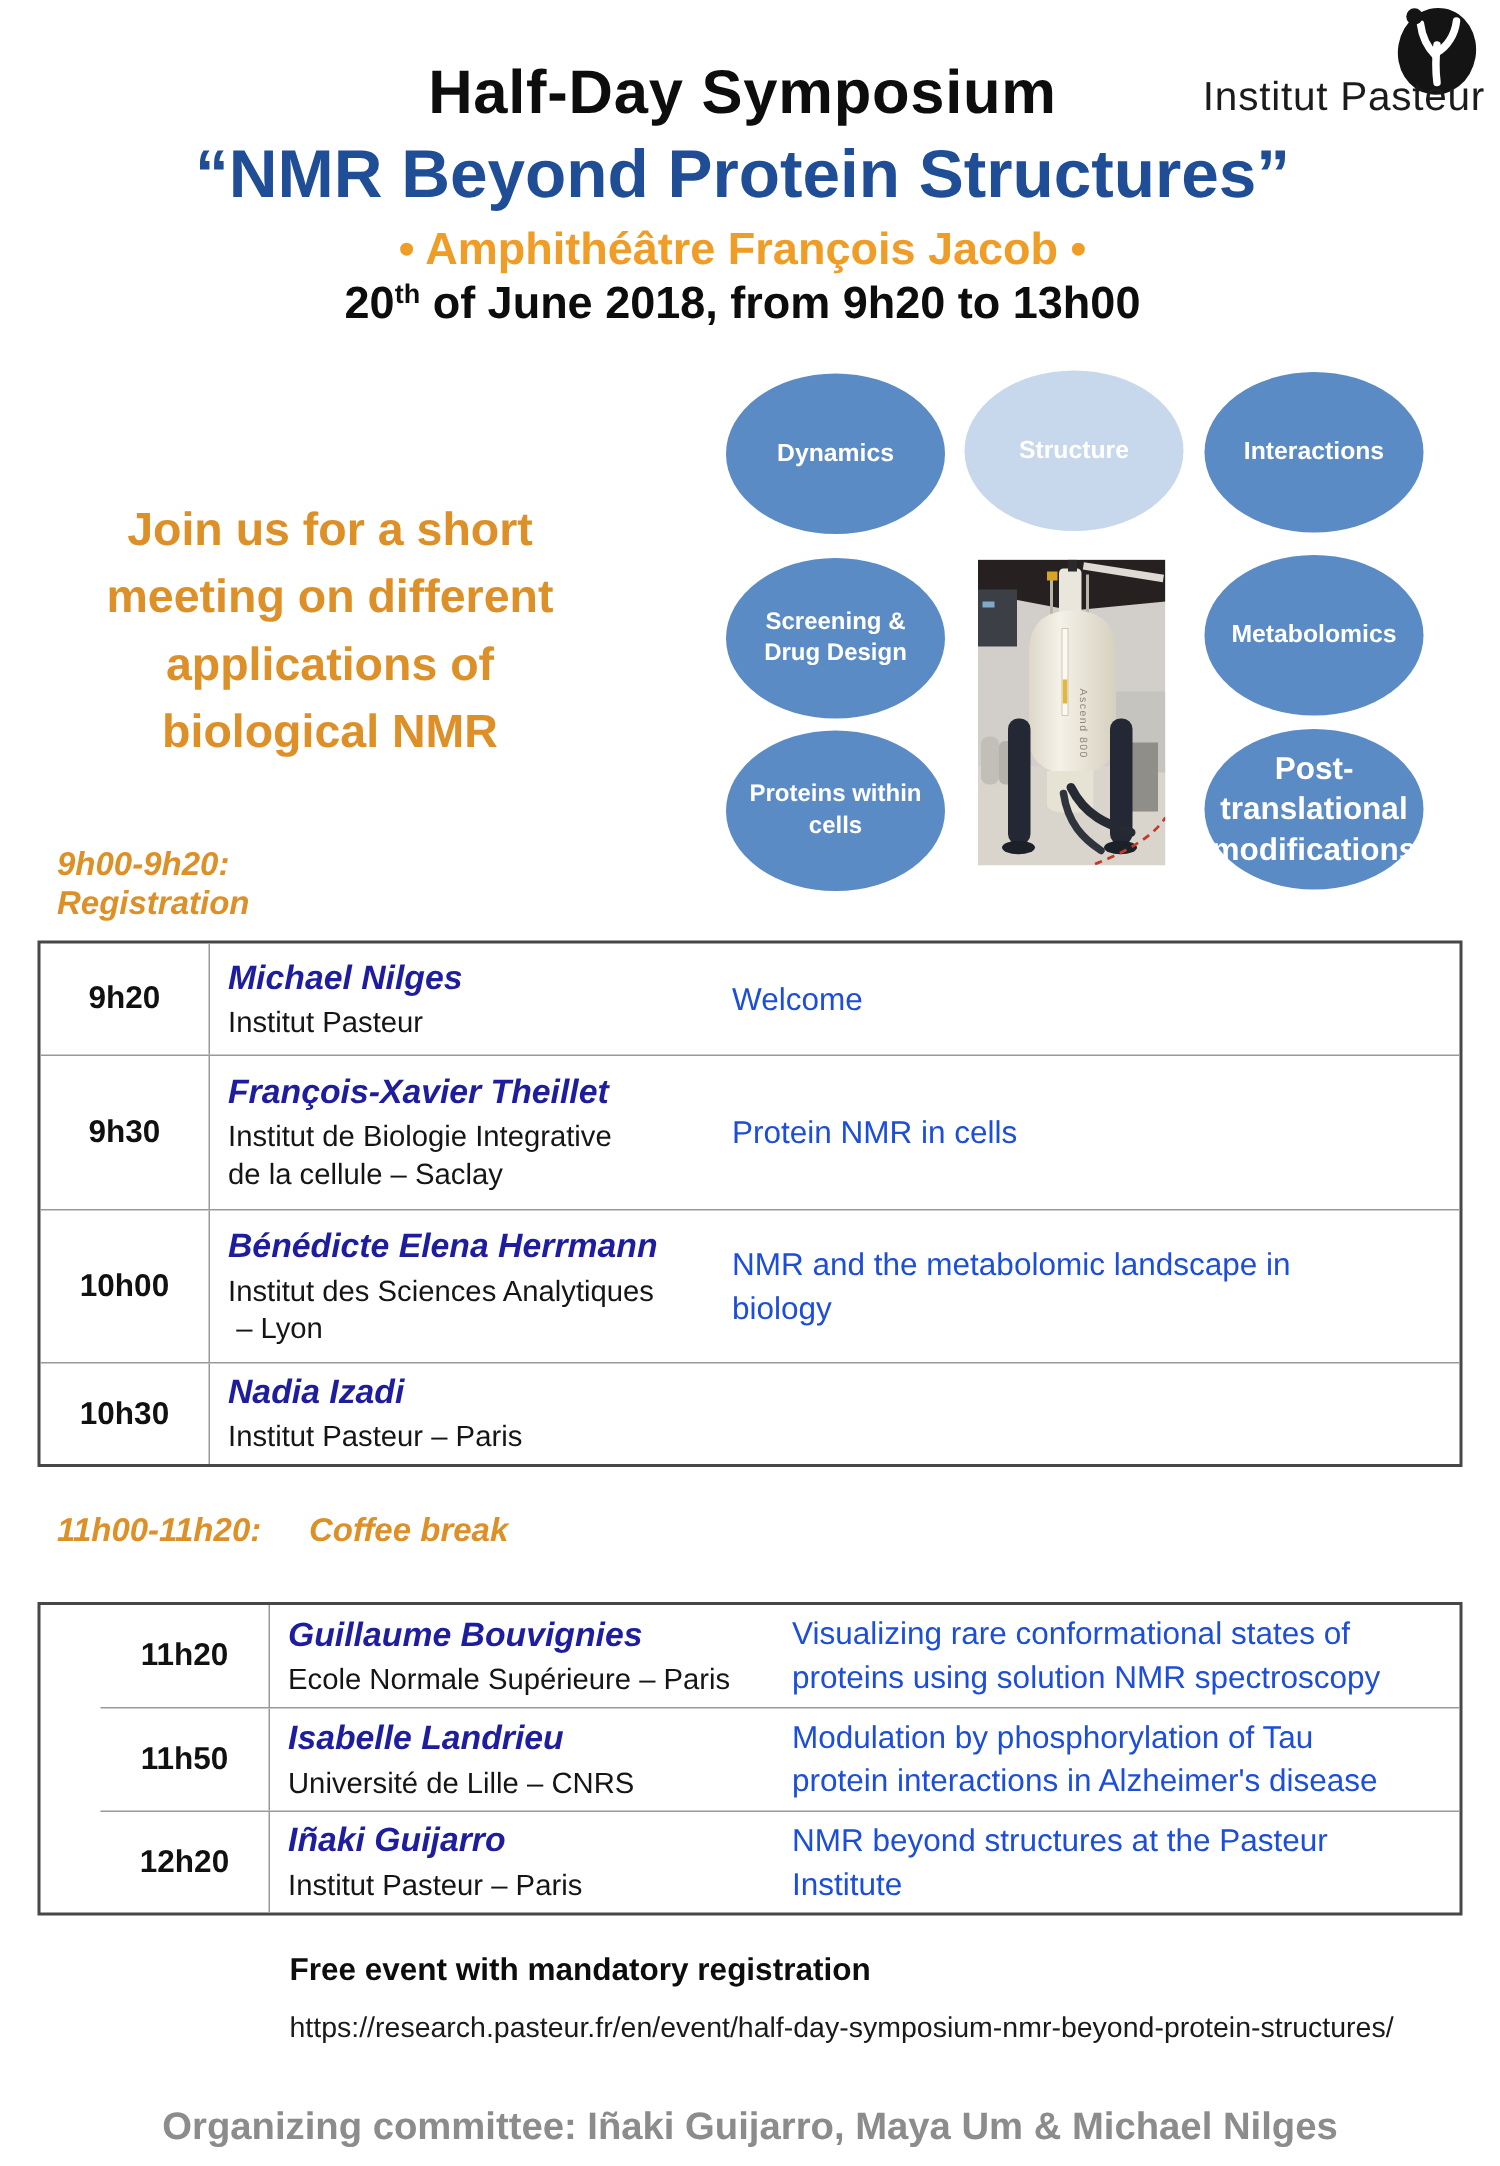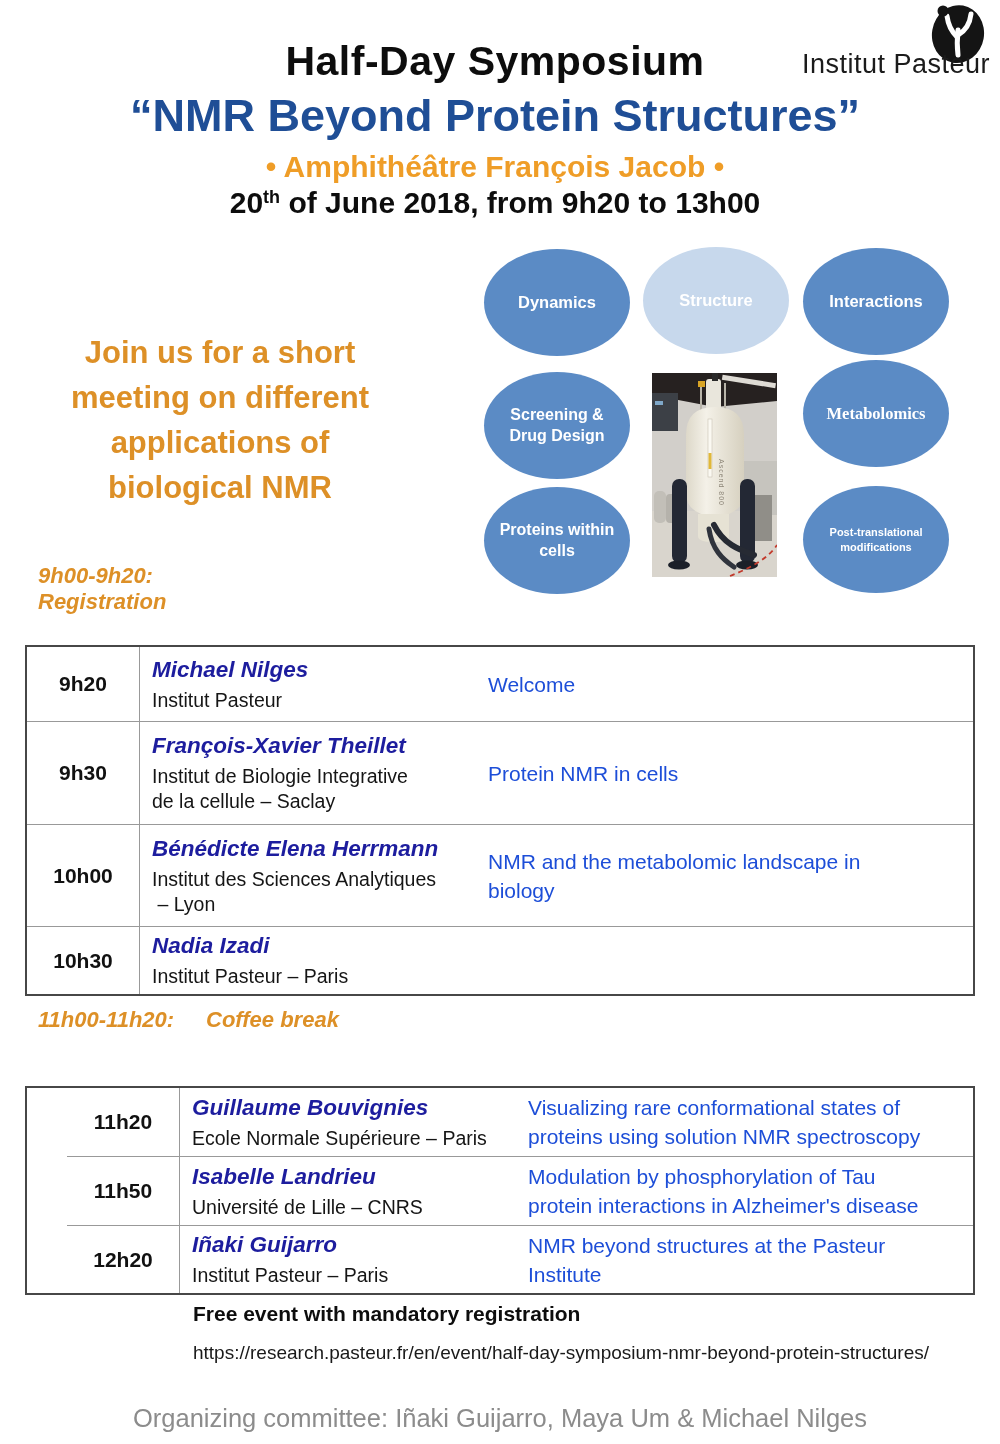--- a/index.html
+++ b/index.html
@@ -39,53 +39,53 @@
   .session-line .sl-time{width:168px;flex:0 0 auto;}
   .reg{top:563px;flex-direction:column;}
   .coffee{top:1007px;}
   
   .bubble{position:absolute;width:146px;height:107px;border-radius:50%;
     background:var(--bubble-blue);color:#fff;font-weight:bold;font-size:16.5px;
     display:flex;align-items:center;justify-content:center;text-align:center;
     white-space:pre-line;line-height:1.3;}
   .bubble.light{background:var(--bubble-light-blue);}
   .bubble.two{font-size:16px;}
-  .bubble.small{font-size:11px;}
+  .bubble.small{font-size:21px;}
   .b-dyn{left:484px;top:249px;}
   .b-str{left:643px;top:247px;}
   .b-int{left:803px;top:248px;}
   .b-scr{left:484px;top:372px;}
-  .b-met{left:803px;top:360px;font-family:Liberation Serif, serif;}
+  .b-met{left:803px;top:370px;}
   .b-pro{left:484px;top:487px;}
   .b-ptm{left:803px;top:486px;}
   
   .photo{position:absolute;left:652px;top:373px;width:125px;height:204px;overflow:hidden;}
   .machine-label{position:absolute;left:66px;top:86px;writing-mode:vertical-rl;
     font-size:7px;color:#8d8678;letter-spacing:1px;}
   
   .sched{position:absolute;left:25px;width:950px;border:2px solid #474747;
-    box-sizing:border-box;background:#fff;margin-top:18px;}
+    box-sizing:border-box;background:#fff;}
   .t1{top:627px;}
   .t2{top:1068px;padding-left:40px;}
   .srow{display:flex;box-sizing:border-box;}
   .srow + .srow{border-top:1px solid #999;}
   .c-time{flex:0 0 112px;border-right:1px solid #999;display:flex;
     align-items:center;justify-content:center;font-size:21px;font-weight:bold;}
   .c-spk{flex:0 0 335px;display:flex;flex-direction:column;justify-content:center;
     padding-left:12px;box-sizing:border-box;}
   .spk-name{font-size:22.5px;font-weight:bold;color:var(--name-blue);line-height:27px;font-style:italic;}
   .spk-aff{font-size:19.5px;color:#151515;line-height:25px;margin-top:5px;white-space:pre-line;}
   .c-talk{flex:1 1 auto;display:flex;align-items:center;font-size:21px;
     line-height:29px;color:#1d4ed8;padding-left:13px;padding-right:8px;
     box-sizing:border-box;white-space:pre-line;}
   
   .free-event{position:absolute;left:193px;top:1302px;font-size:21px;font-weight:bold;color:#0d0d0d;}
   .reg-url{position:absolute;left:193px;top:1342px;font-size:19px;color:#1a1a1a;}
   .committee{position:absolute;left:0;top:1404px;width:1000px;text-align:center;
-    font-size:25.5px;font-weight:normal;color:var(--committee-gray);}
+    font-size:25.5px;font-weight:bold;color:var(--committee-gray);}
 </style>
 </head>
 <body>
 
 <div class="page">
 
   <div class="h-title">Half-Day Symposium</div>
   <div class="h-sub">“NMR Beyond Protein Structures”</div>
   <div class="h-venue">• Amphithéâtre François Jacob •</div>
   <div class="h-date"><span>20</span><span class="sup">th</span><span> of June 2018, from 9h20 to 13h00</span></div>

